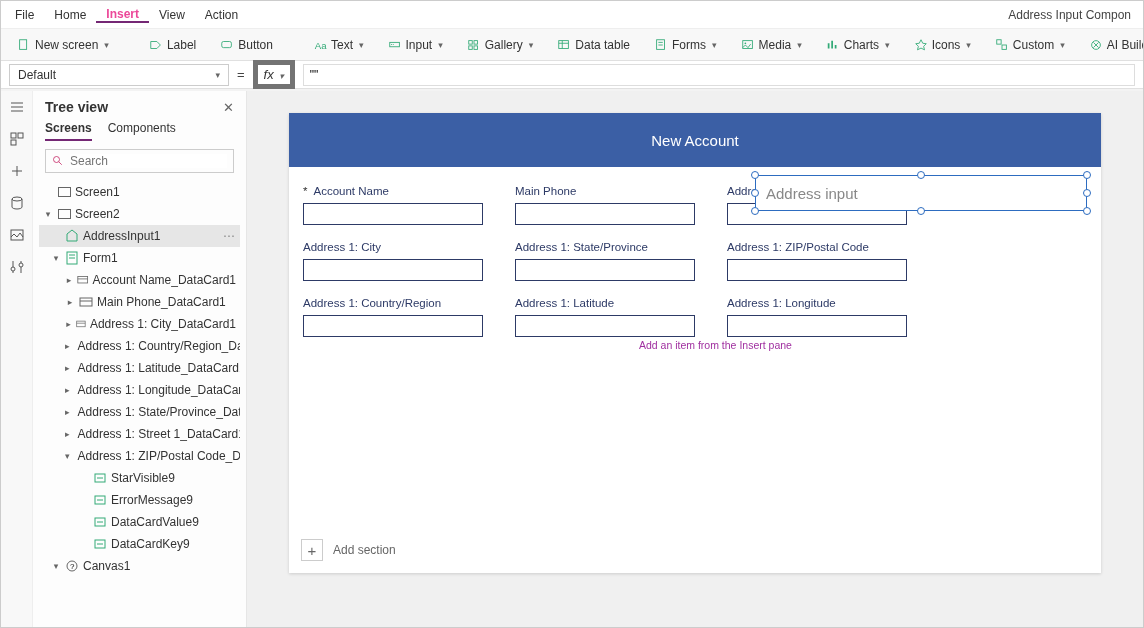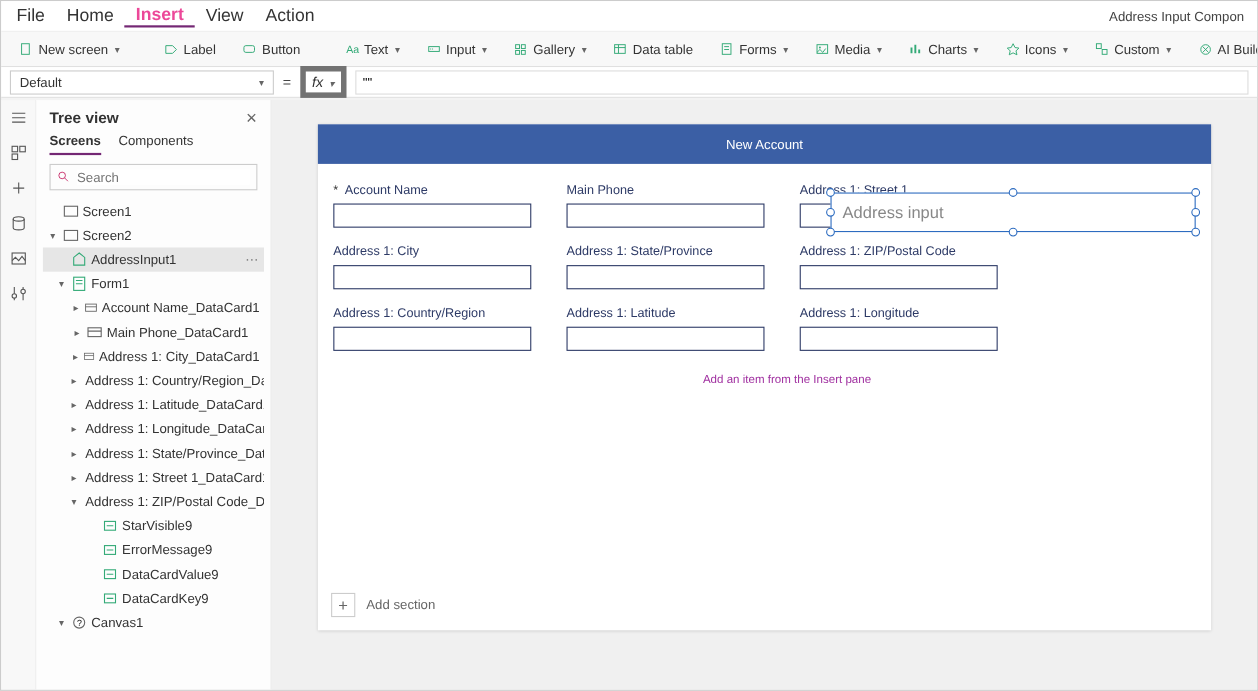--- a/index.html
+++ b/index.html
@@ -1,30 +1,30 @@
 <!DOCTYPE html>
 <html><head>
 <meta charset="utf-8">
 <style>
   * { box-sizing: border-box; margin: 0; padding: 0; font-family: "Segoe UI", Arial, sans-serif; }
   body { background: #f3f3f3; width: 1144px; height: 628px; overflow: hidden; border:1px solid #ccc; position:relative; font-size:12px; color:#333; }
 
   .menubar { height:28px; background:#fff; border-bottom:1px solid #eee; display:flex; align-items:center; padding:0 4px; }
-  .menubar .mi { padding:0 10px; font-size:16px; cursor:pointer; }
+  .menubar .mi { padding:0 10px; font-size:12px; cursor:pointer; }
   .menubar .mi.active { color:#ec4899; border-bottom:2px solid #742774; font-weight:600; }
   .menubar .title { margin-left:auto; color:#444; padding-right:8px; }
 
   .ribbon { height:32px; background:#f8f8f8; border-bottom:1px solid #e0e0e0; display:flex; align-items:center; padding:0 8px; gap:8px; overflow:hidden; }
   .rib-btn { display:flex; align-items:center; gap:4px; padding:3px 8px; font-size:12px; color:#333; cursor:pointer; border-radius:2px; white-space:nowrap; }
   .rib-btn svg { width:14px; height:14px; }
   .divider { width:1px; height:20px; background:#ddd; margin:0 4px; }
   .chev { font-size:9px; color:#666; margin-left:2px; }
 
   .fxbar { height:28px; background:#fff; border-bottom:1px solid #e0e0e0; display:flex; align-items:center; padding:0 8px; gap:8px; }
-  .prop-dd { width:240px; height:22px; border:1px solid #ccc; display:flex; align-items:center; padding:0 8px; font-size:12px; justify-content:space-between; }
+  .prop-dd { width:220px; height:22px; border:1px solid #ccc; display:flex; align-items:center; padding:0 8px; font-size:12px; justify-content:space-between; }
   .fx-eq { font-size:13px; color:#444; }
   .fx-btn { font-style:italic; font-size:13px; color:#333; border:5px solid #737373; padding:2px 6px; }
   .fx-input { flex:1; height:22px; border:1px solid #ddd; padding:0 6px; font-size:12px; }
 
   .workspace { position:absolute; top:90px; left:0; right:0; bottom:0; display:flex; }
   .rail { width:32px; background:#f8f8f8; border-right:1px solid #eee; display:flex; flex-direction:column; align-items:center; padding-top:8px; gap:16px; }
   .rail svg { width:16px; height:16px; color:#555; cursor:pointer; }
 
   .treepane { width:214px; background:#fdfdfd; border-right:1px solid #e6e6e6; display:flex; flex-direction:column; }
   .tp-head { display:flex; align-items:center; justify-content:space-between; padding:8px 12px 2px 12px; }
@@ -41,21 +41,21 @@
   .tnode .arr { width:10px; text-align:center; color:#666; font-size:9px; }
   .tnode .ico { width:14px; height:14px; display:flex; align-items:center; justify-content:center; }
   .tnode.sel { background:#e6e6e6; }
   .tnode .more { margin-left:auto; color:#888; letter-spacing:1px; }
   .tree .ind1 { padding-left:12px; }
   .tree .ind2 { padding-left:26px; }
   .tree .ind3 { padding-left:40px; }
 
   .canvas-area { flex:1; position:relative; background:#f0f0f0; display:flex; align-items:flex-start; justify-content:center; padding:22px 0; }
   .canvas { width:812px; height:460px; background:#fff; box-shadow:0 1px 3px rgba(0,0,0,.15); position:relative; }
-  .form-header { height:36px; background:#3b5fa5; color:#fff; display:flex; align-items:center; justify-content:center; font-size:12px; }
+  .form-header { height:54px; background:#3b5fa5; color:#fff; display:flex; align-items:center; justify-content:center; font-size:15px; }
   .form-body { padding:16px 14px; display:flex; flex-wrap:wrap; gap:0 32px; align-content:flex-start; }
   .card { width:180px; margin-bottom:14px; }
   .card .lbl { font-size:11.5px; color:#2d3a66; display:flex; align-items:center; gap:4px; min-height:16px; }
   .card .req { color:#333; margin-right:2px; }
   .card .field { margin-top:4px; height:22px; border:1.5px solid #2d3a66; }
   .hint { position:absolute; left:350px; top:226px; font-size:10.5px; color:#a030a0; }
   .add-section { position:absolute; left:12px; bottom:12px; display:flex; align-items:center; gap:10px; color:#666; }
   .add-section .plus { width:22px; height:22px; border:1px solid #ccc; display:flex; align-items:center; justify-content:center; font-size:15px; }
   .addr-comp { position:absolute; right:14px; top:62px; width:332px; height:36px; border:1.5px solid #2d6cc0; background:#fff; display:flex; align-items:center; padding:0 10px; font-size:15px; color:#888; }
   .sel-handle { position:absolute; width:8px; height:8px; background:#fff; border:1px solid #2d6cc0; border-radius:50%; }

